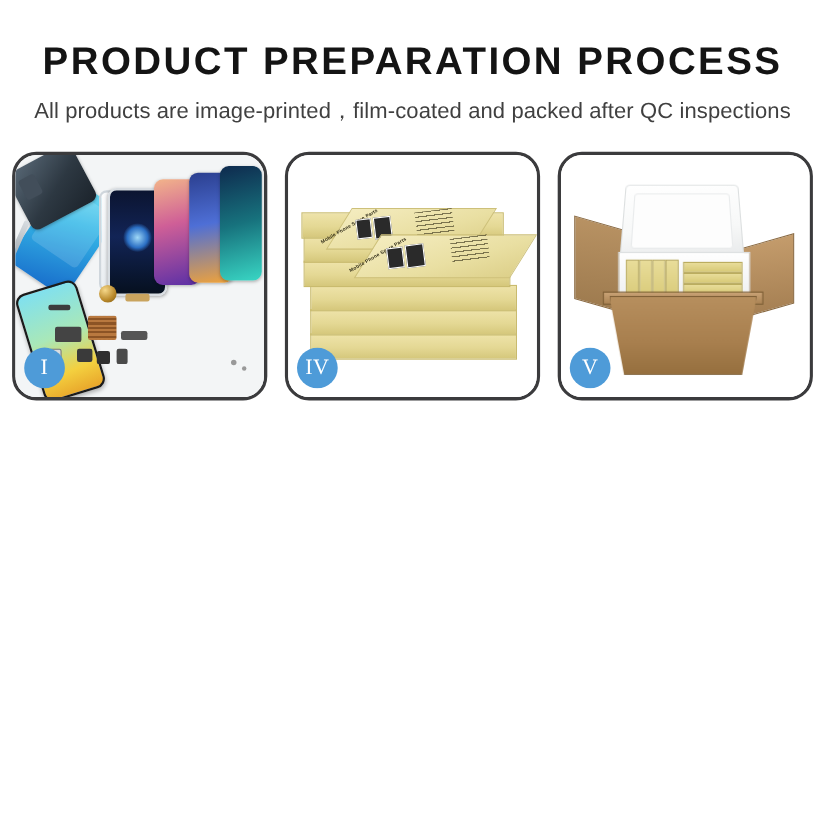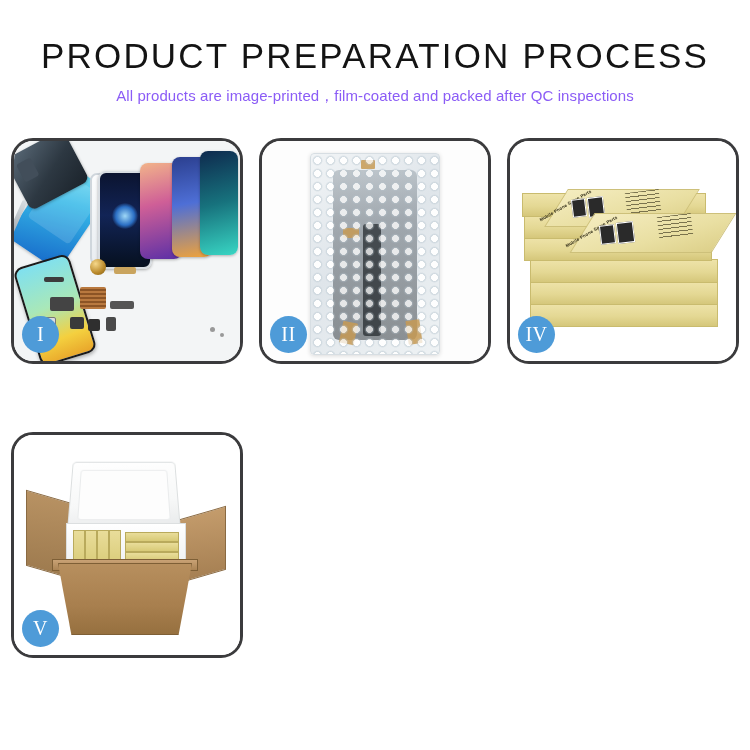--- a/index.html
+++ b/index.html
@@ -9,31 +9,31 @@
     font-family:"Liberation Sans", sans-serif;
     overflow:hidden;
     position:relative;
   }
   .header{
     text-align:center;
     padding-top:38px;
   }
   .title{
     font-size:35px;
-    font-weight:400;
+    font-weight:700;
     letter-spacing:2.2px;
     color:#141414;
     line-height:1.0;
     margin:0;
     white-space:nowrap;
   }
   .subtitle{
-    font-size:15px;
+    font-size:20px;
     font-weight:400;
-    color:#8b5cf6;
+    color:#404040;
     letter-spacing:0.1px;
     margin:14px 0 0 0;
     white-space:nowrap;
   }
   .grid{
     position:absolute;
     top:138px;left:0;
     width:750px;
     display:grid;
     grid-template-columns:repeat(3,232px);
@@ -368,34 +368,20 @@
       <div class="part flex6"></div>
       <div class="part flex7"></div>
       <div class="part flex8"></div>
       <div class="part screw1"></div>
       <div class="part screw2"></div>
       <div class="tool"></div>
     </div>
     <div class="badge">I</div>
   </div>
 
-  <div class="panel">
-    <div class="panel-inner p2">
-      <div class="bag">
-        <div class="bag-screen"></div>
-        <div class="bag-flex"></div>
-        <div class="bag-tape t1"></div>
-        <div class="bag-tape t2"></div>
-        <div class="bag-tape t3"></div>
-        <div class="bag-tape t4"></div>
-        <div class="bag-overlay"></div>
-      </div>
-    </div>
-    <div class="badge">II</div>
-  </div>
 
 
   <div class="panel">
     <div class="panel-inner p4">
       <div class="stack">
 
         <div class="sbox" style="left:8px;top:148px;width:186px;height:22px;"></div>
         <div class="sbox" style="left:8px;top:126px;width:186px;height:22px;"></div>
         <div class="sbox" style="left:8px;top:104px;width:186px;height:22px;"></div>
         <div class="sbox" style="left:2px;top:82px;width:186px;height:22px;"></div>

